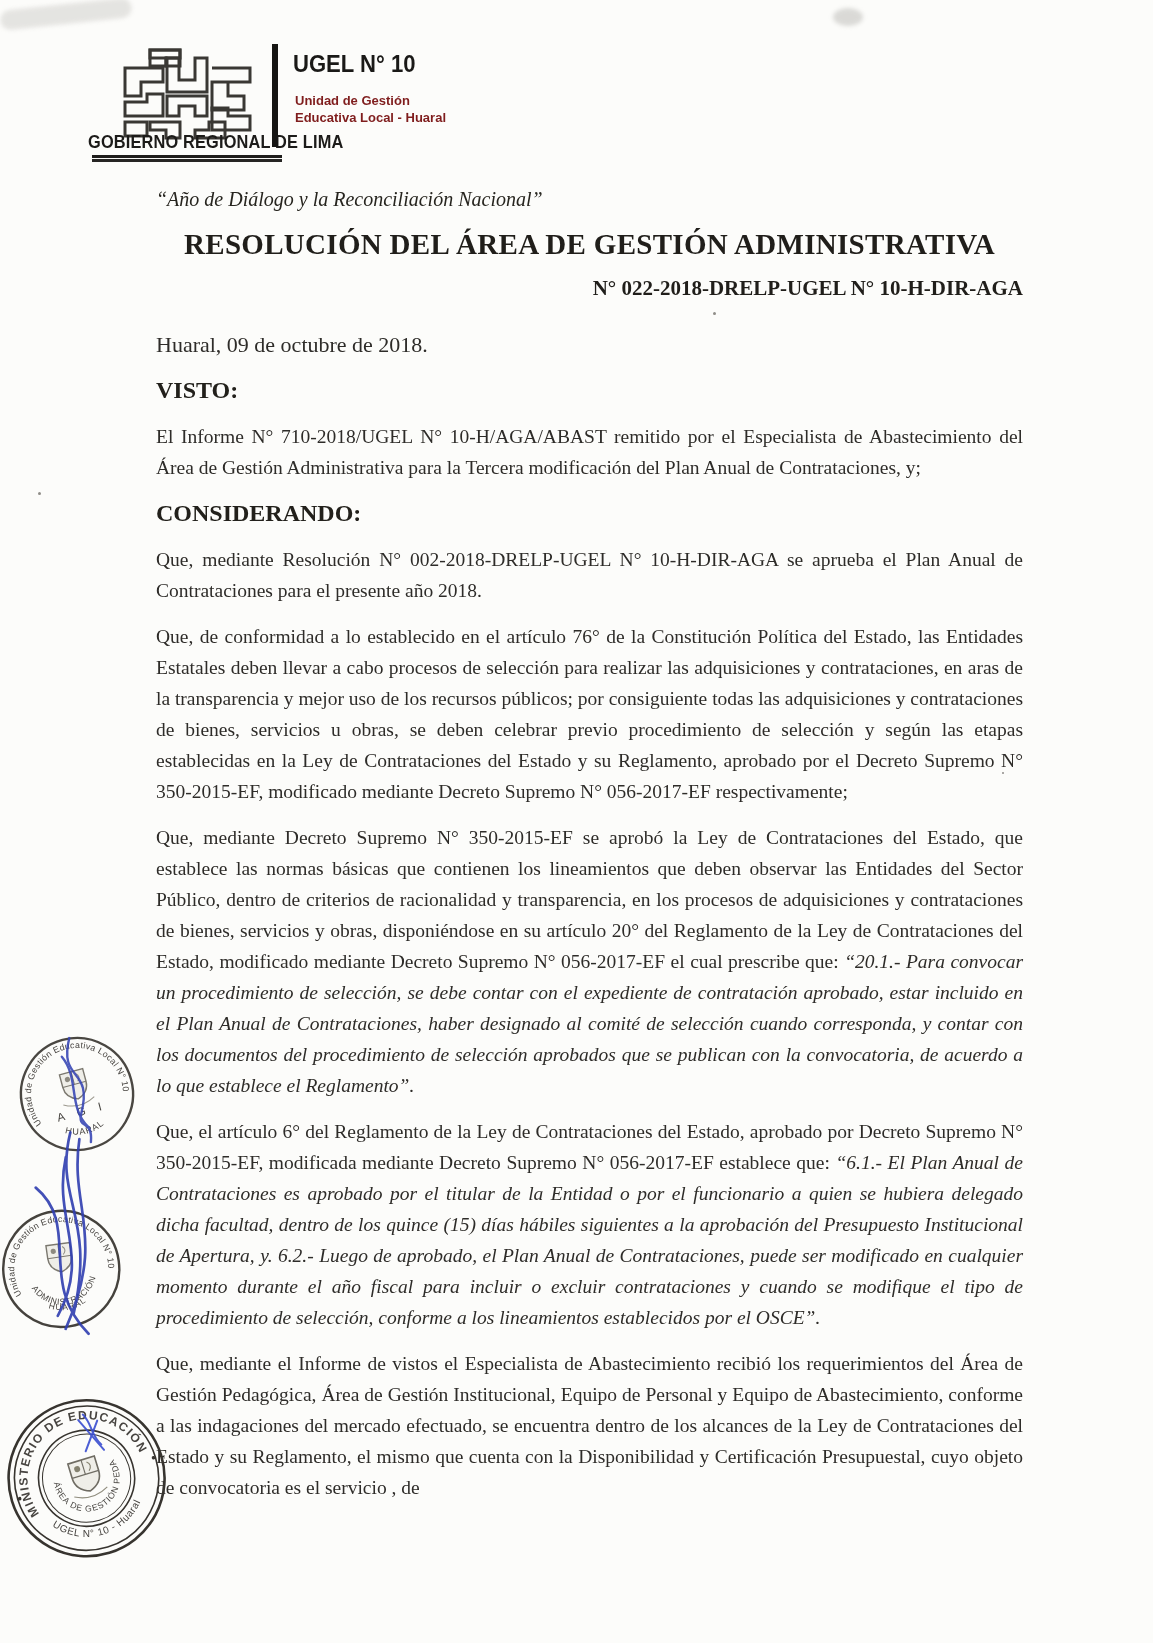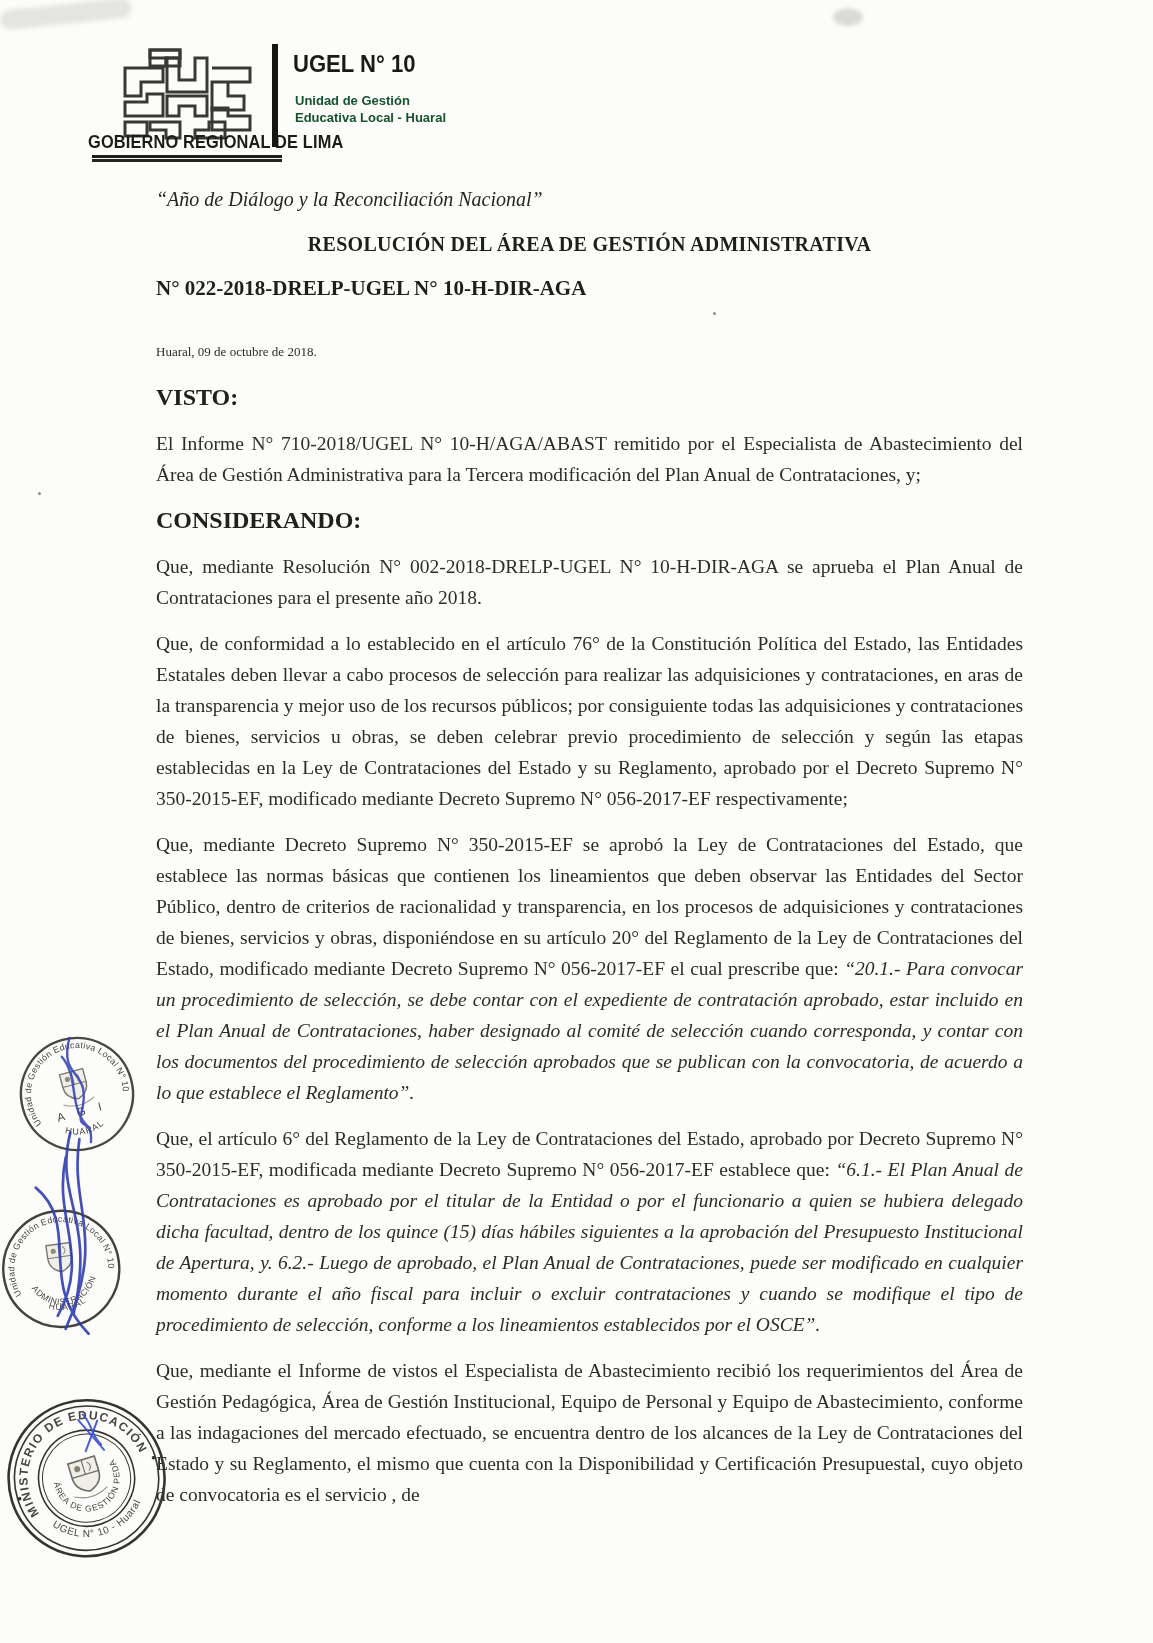--- a/index.html
+++ b/index.html
@@ -22,32 +22,32 @@
     background:linear-gradient(#1e1d1b 0 3px,#f6f6f4 3px 4px,#262523 4px 7px);
   }
   .hdr-vline{position:absolute;left:272px;top:44px;width:6px;height:103px;background:#161513;}
   .hdr-ugel{
     position:absolute;left:293px;top:50px;
     font-family:"Liberation Sans",sans-serif;font-weight:700;font-size:24px;color:#1a1917;
     transform:scaleX(.92);transform-origin:left center;white-space:nowrap;
   }
   .hdr-sub{
     position:absolute;left:295px;top:92px;line-height:17px;
-    font-family:"Liberation Sans",sans-serif;font-weight:700;font-size:13px;color:#14532d;
+    font-family:"Liberation Sans",sans-serif;font-weight:700;font-size:13px;color:#7f1d1d;
     white-space:pre-line;
   }
   
   .doc{position:absolute;left:156px;top:188px;width:867px;}
   .motto{font-style:italic;font-size:20px;text-align:left;margin:0 0 18px;color:#27251f;}
   .h-res{
-    font-weight:700;font-size:20px;text-align:center;margin:0 0 14px;color:#201e1a;
+    font-weight:700;font-size:29px;text-align:center;margin:0 0 14px;color:#201e1a;
     letter-spacing:.3px;line-height:30px;
   }
-  .h-num{font-weight:700;font-size:21px;text-align:left;margin:0 0 33px;color:#201e1a;line-height:30px;}
-  .dateline{font-size:13px;margin:13px 0 15px;line-height:31px;}
+  .h-num{font-weight:700;font-size:21px;text-align:right;margin:0 0 26px;color:#201e1a;line-height:30px;}
+  .dateline{font-size:22px;margin:13px 0 15px;line-height:31px;}
   .sec-label{font-weight:700;font-size:24px;margin:0 0 15px;line-height:31px;color:#22201b;}
   .doc p.body-p{
     font-size:19.5px;line-height:31px;text-align:justify;margin:0 0 15px;
   }
   .doc p.body-p .it{font-style:italic;}
   
   .stamp{position:absolute;pointer-events:none;}
   .stamp svg{overflow:visible;}
   .stamp text{font-family:"Liberation Sans",sans-serif;fill:#474440;}
   .s1{left:2px;top:1012px;transform:rotate(-15deg);}

